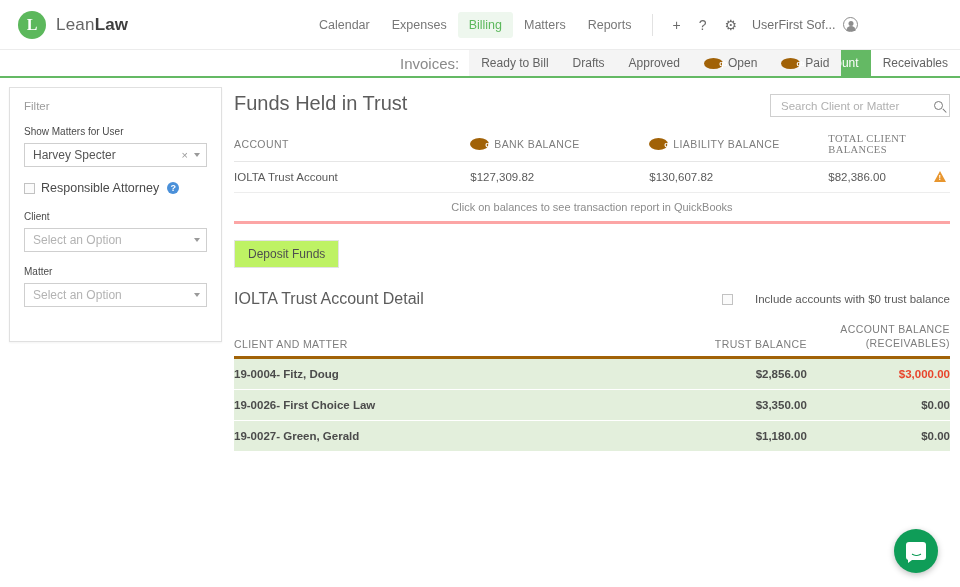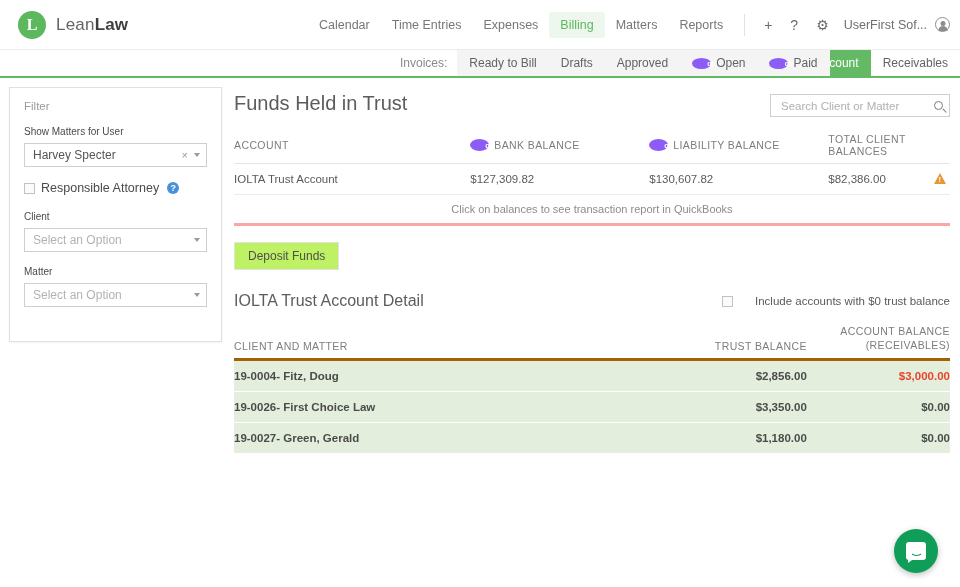--- a/index.html
+++ b/index.html
@@ -63,31 +63,31 @@
     height:28px; width:100%;
     background:#ffffff;
     border-bottom:2px solid #64b964;
     display:flex; align-items:stretch; justify-content:flex-end;
     position:relative;
   }
   .sub-left {
     display:flex; align-items:stretch;
     position:absolute; left:390px; top:0; bottom:0;
   }
-  .sub-label { display:flex; align-items:center; padding:0 10px; color:#8a8a8a; font-size:12px; }
+  .sub-label { display:flex; align-items:center; padding:0 10px; color:#8a8a8a; font-size:15px; }
   .sub-group { display:flex; align-items:stretch; background:#f4f4f4; }
   .sub-tab {
     display:flex; align-items:center; gap:5px;
     padding:0 12px; color:#636363; font-size:12px; cursor:pointer; white-space:nowrap;
   }
   .sub-right { display:flex; align-items:stretch; }
   .sub-tab.active { background:#64b964; color:#ffffff; }
   .qb-ic {
     width:11px; height:11px; border-radius:50%;
-    background:#8b5cf6; color:#ffffff;
+    background:#a16207; color:#ffffff;
     display:inline-flex; align-items:center; justify-content:center;
     font-size:7px; font-weight:bold; font-family:"Liberation Sans", sans-serif;
     letter-spacing:-0.5px;
     padding-left:19px;
   }
   .qb-ic.lg { width:12px; height:12px; font-size:7.5px; }
 
   
   .content { display:flex; align-items:flex-start; }
 
@@ -151,21 +151,21 @@
     text-align:left; font-size:10.5px; font-weight:normal; color:#7d7d7d;
     letter-spacing:.4px; padding:0 0 6px 0; border-bottom:1px solid #e6e6e6;
   }
   .summary th .thin { display:flex; align-items:center; gap:5px; }
   .summary td {
     font-size:11.5px; color:#5a5a5a; padding:9px 0; border-bottom:1px solid #ededed;
   }
   .summary .c-acct { width:33%; }
   .summary .c-bank { width:25%; }
   .summary .c-liab { width:25%; }
-  .summary .c-tot  { width:17%; }
+  .summary .c-tot  { width:17%;font-family:Liberation Serif, serif; }
   .warn-tri {
     width:0; height:0; border-left:6px solid transparent; border-right:6px solid transparent;
     border-bottom:11px solid #e8962f; position:relative; float:right; margin-right:4px;
   }
   .warn-tri:after {
     content:"!"; position:absolute; left:-1.6px; top:2.5px;
     color:#ffffff; font-size:7.5px; font-weight:bold; line-height:8px;
   }
   .note-row td {
     text-align:center; font-size:11px; color:#8c8c8c; padding:8px 0;
@@ -234,21 +234,20 @@
 <body>
 
 <div class="topbar">
   <div class="brand">
     <div class="brand-mark">L</div>
     <div class="brand-name"><span>Lean</span><b>Law</b></div>
   </div>
 
   <div class="mainnav">
     <a href="#">Calendar</a>
-    <a href="#">Time Entries</a>
     <a href="#">Expenses</a>
     <a href="#" class="active">Billing</a>
     <a href="#">Matters</a>
     <a href="#">Reports</a>
 
     <div class="nav-divider"></div>
 
     <div class="icon-btn">+</div>
     <div class="icon-btn">?</div>
     <div class="icon-btn">⚙</div>

